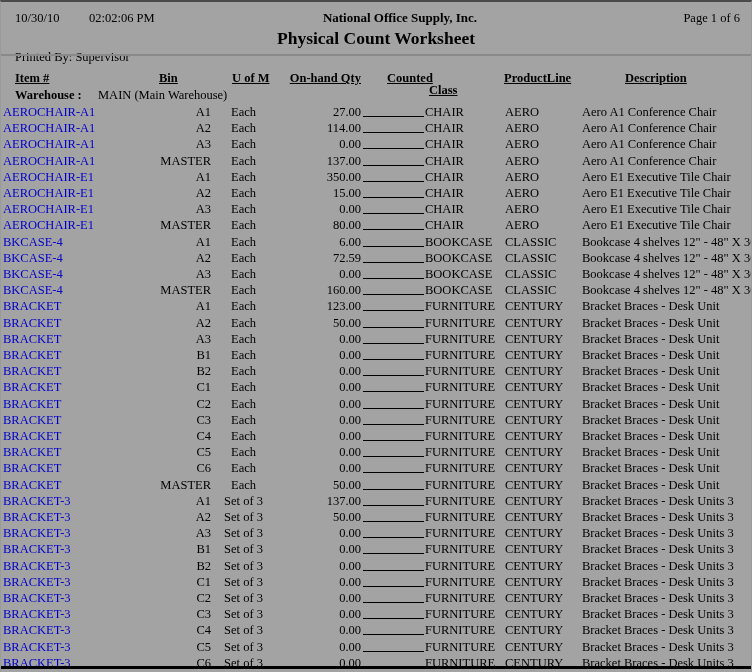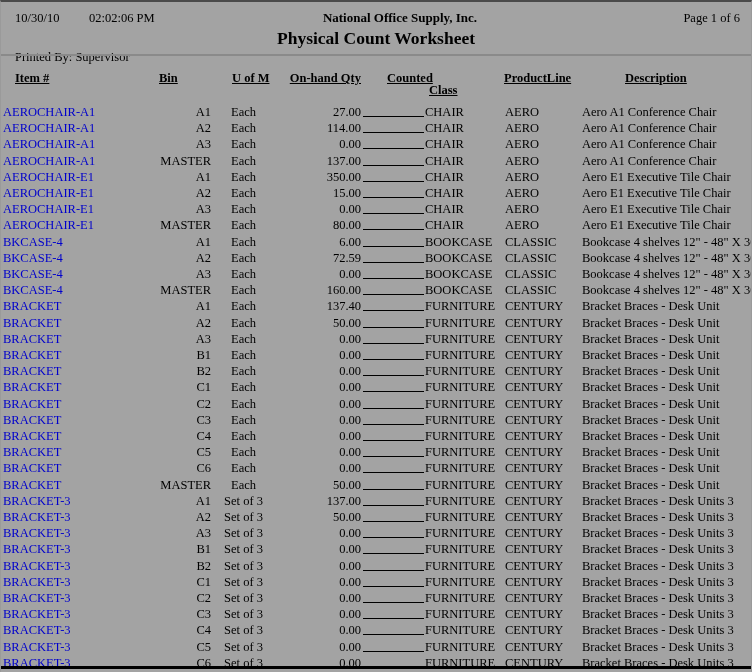--- a/index.html
+++ b/index.html
@@ -66,20 +66,24 @@
     <span class="h-item">Item #</span>
     <span class="h-bin">Bin</span>
     <span class="h-uom">U of M</span>
     <span class="h-qty">On-hand Qty</span>
     <span class="h-counted">Counted</span>
     <span class="h-class">Class</span>
     <span class="h-pline">ProductLine</span>
     <span class="h-desc">Description</span>
   </div>
 
+  <div class="abs wh-row">
+    <span class="wh-label">Warehouse :</span>
+    <span class="wh-value">MAIN (Main Warehouse)</span>
+  </div>
 
   <div id="rows-host">
       <div class="row" style="top: 102px;">
         <span class="cell item">AEROCHAIR-A1</span>
         <span class="cell bin">A1</span>
         <span class="cell uom">Each</span>
         <span class="cell qty">27.00</span>
         <span class="cell counted-line"></span>
         <span class="cell cls">CHAIR</span>
         <span class="cell pline">AERO</span>
@@ -192,21 +196,21 @@
         <span class="cell qty">160.00</span>
         <span class="cell counted-line"></span>
         <span class="cell cls">BOOKCASE</span>
         <span class="cell pline">CLASSIC</span>
         <span class="cell desc">Bookcase 4 shelves 12" - 48" X 30"</span>
       </div>
       <div class="row" style="top: 296.4px;">
         <span class="cell item">BRACKET</span>
         <span class="cell bin">A1</span>
         <span class="cell uom">Each</span>
-        <span class="cell qty">137.40</span>
+        <span class="cell qty">123.00</span>
         <span class="cell counted-line"></span>
         <span class="cell cls">FURNITURE</span>
         <span class="cell pline">CENTURY</span>
         <span class="cell desc">Bracket Braces - Desk Unit</span>
       </div>
       <div class="row" style="top: 312.6px;">
         <span class="cell item">BRACKET</span>
         <span class="cell bin">A2</span>
         <span class="cell uom">Each</span>
         <span class="cell qty">50.00</span>

